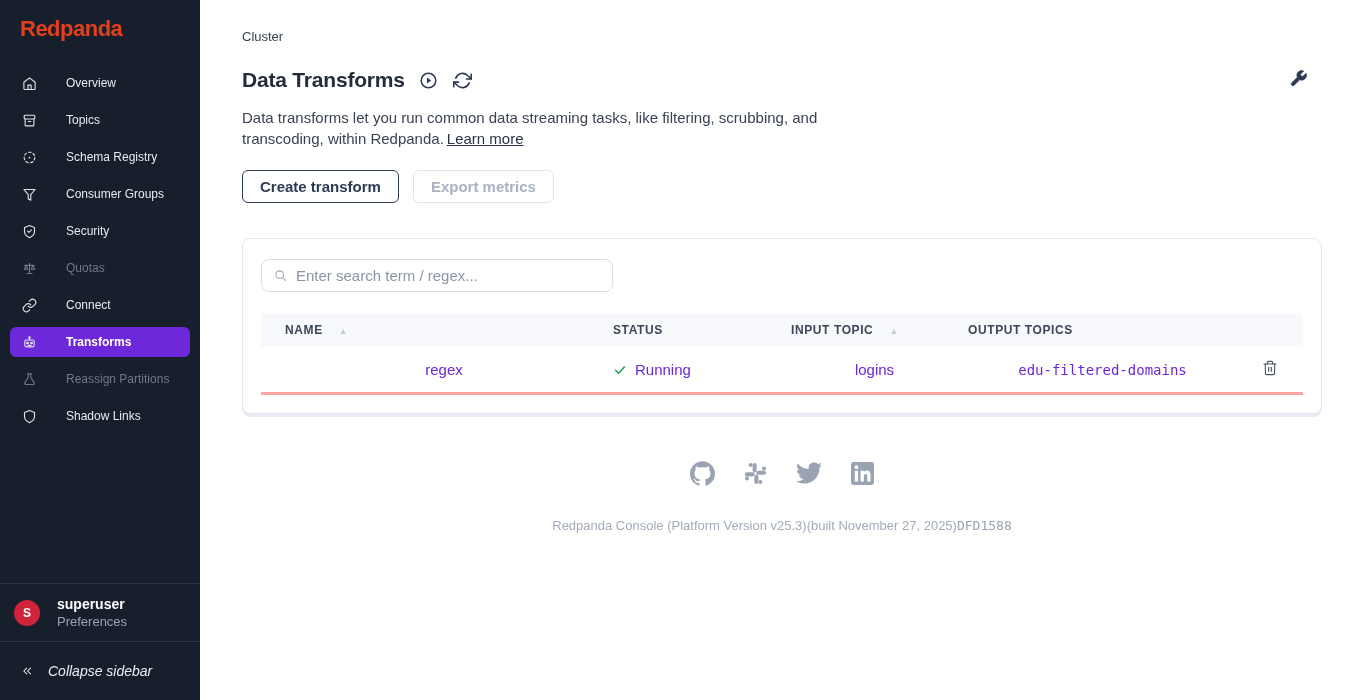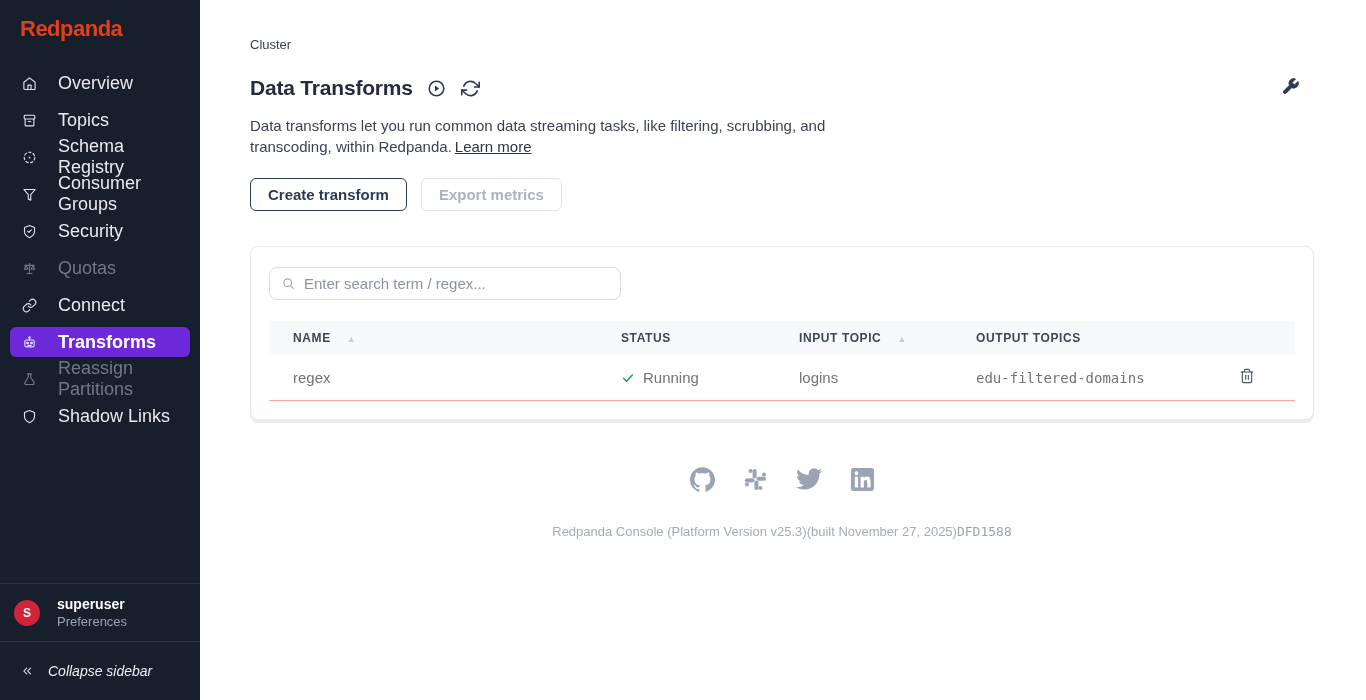--- a/index.html
+++ b/index.html
@@ -10,39 +10,39 @@
   
   .sidebar { width:200px; height:700px; background:#171e2c; color:#e8eaef;
     display:flex; flex-direction:column; flex-shrink:0; }
   .logo { padding:16px 20px 14px; }
   .logo span { font-size:22px; font-weight:800; color:#e2401b; letter-spacing:-0.5px;margin-top:16px; }
   .nav { margin-top:12px; flex:1; }
   .nav-item { display:flex; align-items:center; height:30px; margin:0 10px 7px;
     padding:0 12px; border-radius:6px; cursor:pointer; color:#e8eaef; }
   .nav-item svg { width:15px; height:15px; stroke:#dfe3ea; stroke-width:1.8;
     fill:none; stroke-linecap:round; stroke-linejoin:round; flex-shrink:0; }
-  .nav-item .lbl { margin-left:21px; font-size:18px; }
+  .nav-item .lbl { margin-left:29px; font-size:12px; }
   .nav-item.active { background:#6d28d9; }
   .nav-item.active .lbl { font-weight:700; color:#fff; }
   .nav-item.disabled { color:#6e7889; cursor:default; }
   .nav-item.disabled svg { stroke:#6e7889; }
   .side-divider { border-top:1px solid #2b3240; }
   .user-row { display:flex; align-items:center; padding:12px 14px; }
   .avatar { width:26px; height:26px; border-radius:50%; background:#d0243a; color:#fff;
     font-size:12px; font-weight:600; display:flex; align-items:center; justify-content:center; }
   .user-meta { margin-left:17px; }
   .user-name { font-size:14px; font-weight:700; color:#fff; }
   .user-link { font-size:13px; color:#9aa3b2; margin-top:2px; cursor:pointer; }
   .collapse-row { display:flex; align-items:center; padding:21px 20px; cursor:pointer;font-style:italic; }
   .collapse-row svg { width:14px; height:14px; stroke:#e8eaef; stroke-width:1.8; fill:none;
     stroke-linecap:round; stroke-linejoin:round; }
   .collapse-row .lbl { margin-left:14px; font-size:14px; color:#eceef2; }
 
   
-  .main { flex:1; padding:8px; position:relative;border-radius:8px; }
+  .main { flex:1; padding:0; position:relative;border-radius:8px; }
   .content { padding:0 44px 0 42px; }
   .breadcrumb { margin-top:29px; font-size:13px; color:#374151; cursor:pointer; }
   .title-row { margin-top:24px; display:flex; align-items:center; }
   .page-title { font-size:21px; font-weight:700; color:#252c3b; letter-spacing:-0.2px; }
   .title-icons { display:flex; align-items:center; margin-left:14px; gap:15px; }
   .title-icons svg { width:19px; height:19px; cursor:pointer; }
   .spacer { flex:1; }
   .wrench-btn { margin-right:14px; cursor:pointer; }
   .wrench-btn svg { width:19px; height:19px; }
   .desc { margin-top:15px; max-width:592px; font-size:15px; line-height:21px; color:#3a4254; }
@@ -63,21 +63,21 @@
     color:#29303d; font-family:"Liberation Sans","DejaVu Sans",sans-serif; }
   .search-box input::placeholder { color:#8b94a6; }
 
   table { width:100%; border-collapse:collapse; margin-top:21px; }
   thead tr { background:#f7f9fc; }
   th { text-align:left; font-size:12px; font-weight:700; letter-spacing:0.05em;
     text-transform:uppercase; color:#3d4656; padding:10px 10px 10px 0; cursor:pointer;
     white-space:nowrap; }
   th:first-child, td:first-child { padding-left:24px; }
   th .sort { color:#c6cdd9; font-size:9px; margin-left:16px; }
-  td { font-size:15px; color:#737373; padding:13px 10px 13px 0; border-bottom:1px solid #fca5a5; }
+  td { font-size:15px; color:#6d28d9; padding:13px 10px 13px 0; border-bottom:3px solid #fca5a5;text-align:center; }
   .col-name { width:352px; } .col-status { width:178px; } .col-input { width:177px; }
   .col-actions { width:56px; }
   .status-cell { display:flex; align-items:center; }
   .status-cell svg { width:14px; height:14px; stroke:#1ba24c; stroke-width:2.6; fill:none;
     stroke-linecap:round; stroke-linejoin:round; margin-right:8px; }
   .mono { font-family:"DejaVu Sans Mono","Liberation Mono",monospace; font-size:14px; }
   .trash-btn { cursor:pointer; display:inline-flex; }
   .trash-btn svg { width:16px; height:16px; stroke:#4b5563; stroke-width:1.7; fill:none;
     stroke-linecap:round; stroke-linejoin:round; }
 

